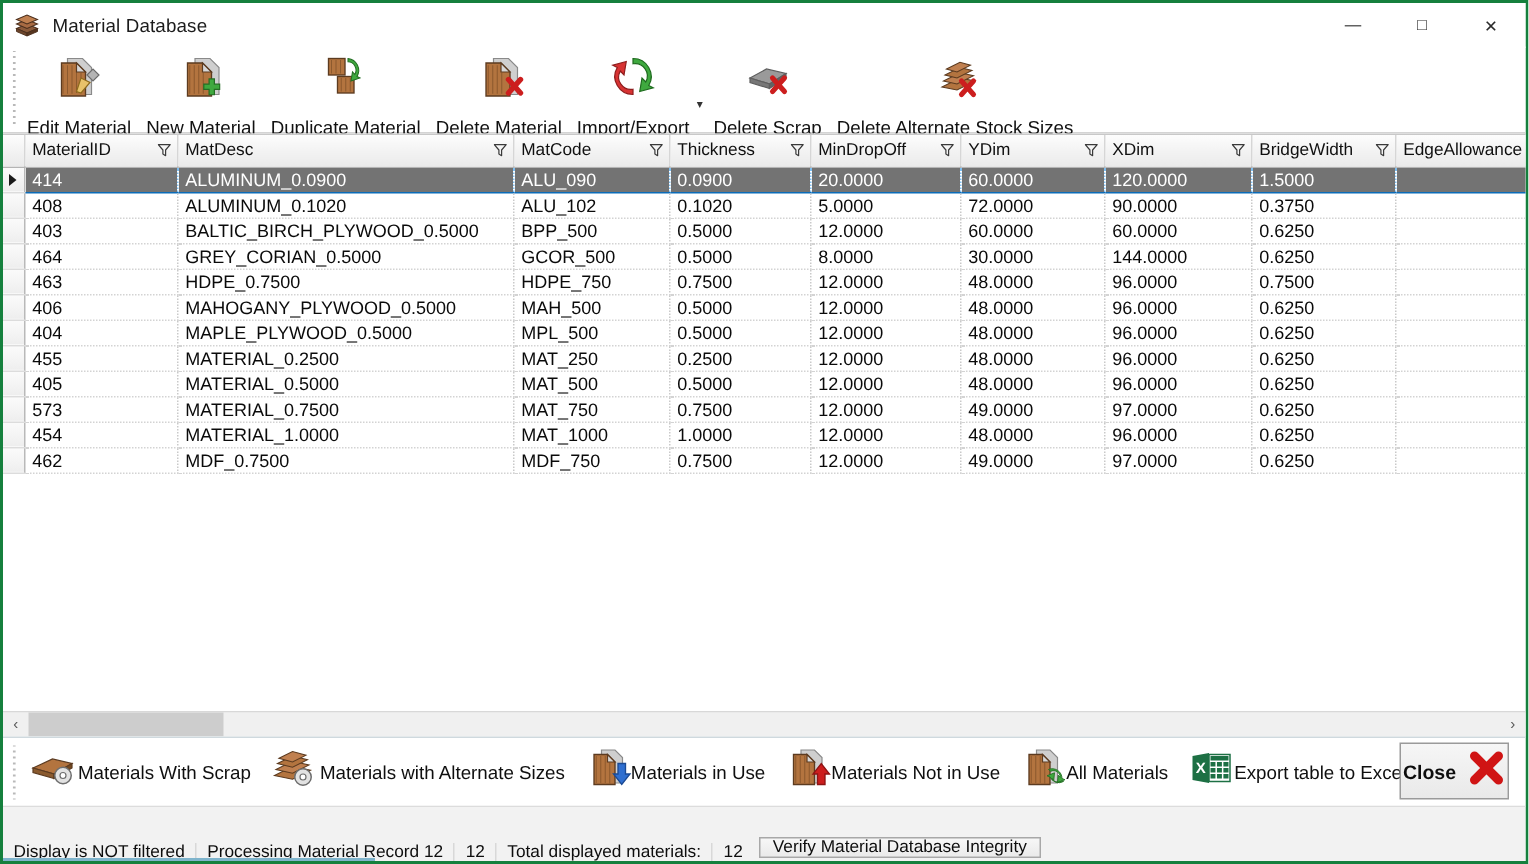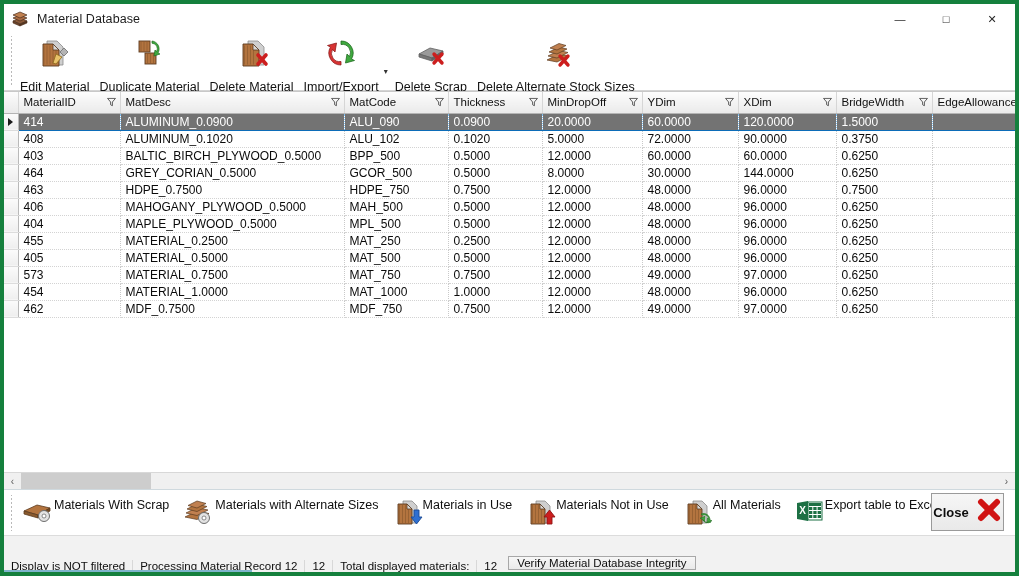--- a/index.html
+++ b/index.html
@@ -6,21 +6,21 @@
   html, body {
     margin: 0; padding: 0;
     width: 1019px; height: 576px;
     overflow: hidden;
     font-family: "Liberation Sans", sans-serif;
     background: #ffffff;
   }
   #app {
     width: 1019px; height: 576px;
     position: relative;
-    border: 4px solid #15803d;
+    border: 2px solid #15803d;
     background: #ffffff;
     display: flex;
     flex-direction: column;
   }
 
   
   .titlebar {
     height: 30px;
     min-height: 30px;
     background: #ffffff;
@@ -210,20 +210,21 @@
   .bgrip {
     width: 7px; height: 36px;
     margin-left: 4px;
     background-image: radial-gradient(circle, #b9b9b9 0.8px, transparent 1px);
     background-size: 3px 4px;
     background-repeat: repeat-y;
     background-position: 2px 2px;
   }
   .bbtn {
     display: flex;
+    align-items: center;
     gap: 0;
     padding: 4px 7px;
     cursor: default;
     height: 38px;
     white-space: nowrap;
   }
   .bbtn .blbl { font-size: 12.5px; color: #0f0f0f; }
   .closebtn {
     position: absolute;
     right: 11px; top: 3px;
@@ -307,20 +308,32 @@
           <path d="M5 7 h10 l6 6 v16 h-16 z" fill="#b3743f" stroke="#5c3b20" stroke-width="0.9"></path>
           <path d="M6 8.5 v19 M9 8.5 v19 M12 8.5 v19 M15 13 v14 M18 13.5 v13.5" stroke="#8d5a2e" stroke-width="0.7" fill="none"></path>
           <path d="M15 7 v6 h6 z" fill="#d7d7d7" stroke="#5c3b20" stroke-width="0.8"></path>
           <path d="M15 26 l3 -9 l6 3 l-6 7 z" fill="#e8c26a" stroke="#8d6a1c" stroke-width="0.8"></path>
           <path d="M22 15 l4 -4 l4 4 l-4 4 z" fill="#b4b4b4" stroke="#6d6d6d" stroke-width="0.8"></path>
         </svg>
       </span>
       <span class="lbl">Edit Material</span>
     </div>
 
+    <div class="tbtn">
+      <span class="ic">
+        <svg viewBox="0 0 34 32" width="34" height="32">
+          <path d="M13 4 h10 l6 6 v18 h-16 z" fill="#cfcfcf" stroke="#8a8a8a" stroke-width="0.8"></path>
+          <path d="M8 7 h10 l6 6 v16 h-16 z" fill="#b3743f" stroke="#5c3b20" stroke-width="0.9"></path>
+          <path d="M9.5 8.5 v19 M12.5 8.5 v19 M15.5 8.5 v19 M18.5 13.5 v14" stroke="#8d5a2e" stroke-width="0.7" fill="none"></path>
+          <path d="M18 7 v6 h6 z" fill="#d7d7d7" stroke="#5c3b20" stroke-width="0.8"></path>
+          <path d="M23 19 h4 v-4 h4 v4 h4 v4 h-4 v4 h-4 v-4 h-4 z" transform="translate(-4,0) scale(0.88) translate(3,5)" fill="#3fa93f" stroke="#246e24" stroke-width="0.9"></path>
+        </svg>
+      </span>
+      <span class="lbl">New Material</span>
+    </div>
 
     <div class="tbtn">
       <span class="ic">
         <svg viewBox="0 0 34 32" width="34" height="32">
           <rect x="6" y="4" width="11" height="11" fill="#b3743f" stroke="#5c3b20" stroke-width="0.9"></rect>
           <path d="M8 5 v9 M11 5 v9 M14 5 v9" stroke="#8d5a2e" stroke-width="0.7"></path>
           <rect x="12" y="16" width="11" height="11" fill="#b3743f" stroke="#5c3b20" stroke-width="0.9"></rect>
           <path d="M14.5 17 v9 M17.5 17 v9 M20.5 17 v9" stroke="#8d5a2e" stroke-width="0.7"></path>
           <path d="M19 4 a8 8 0 0 1 6 12 l2 1 l-6 2 l1 -6 l1.5 1.6 a5.5 5.5 0 0 0 -4.5 -8.4 z" fill="#3fa93f" stroke="#246e24" stroke-width="0.7"></path>
         </svg>

